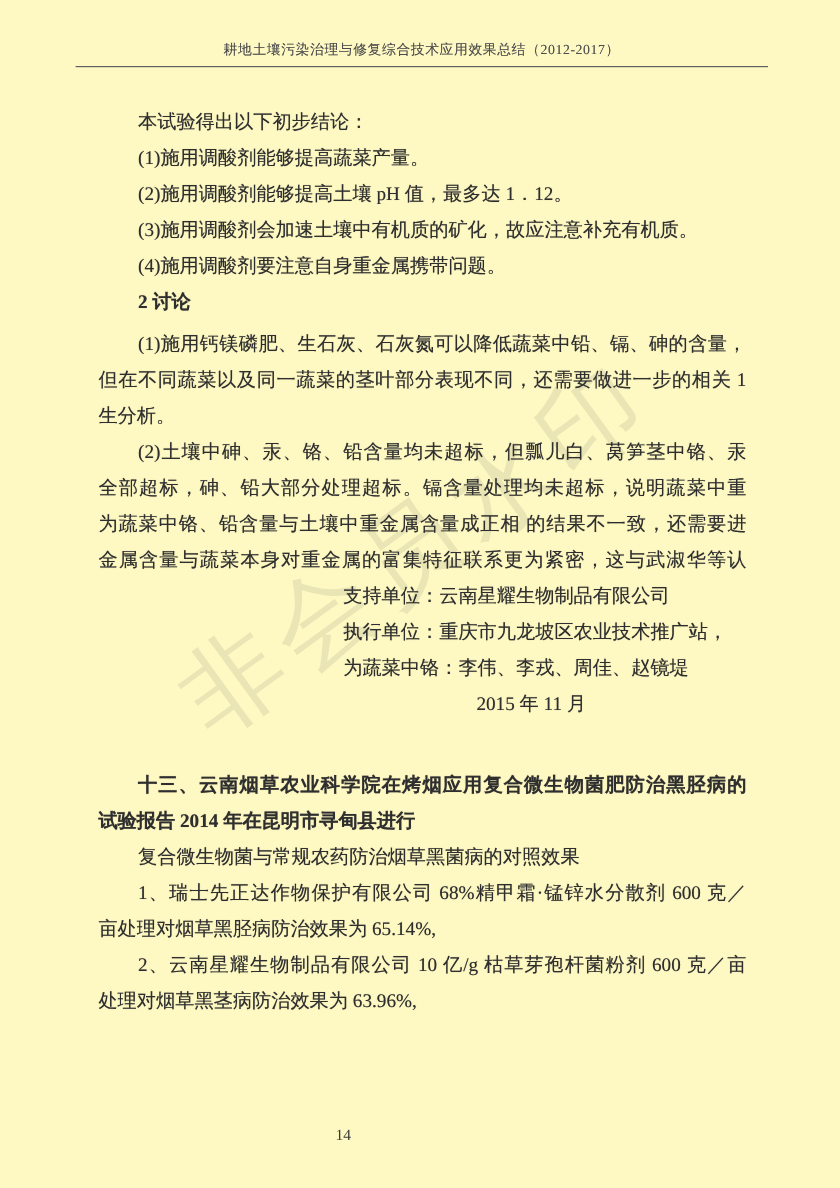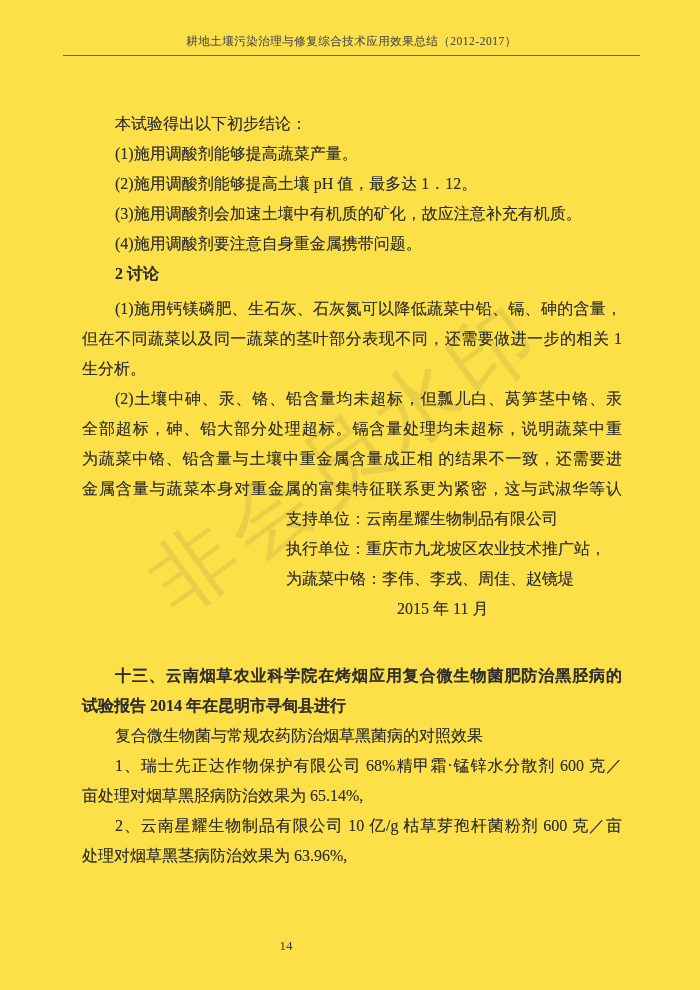--- a/index.html
+++ b/index.html
@@ -4,21 +4,21 @@
 <style>
   html,body{margin:0;padding:0;}
   body{
     width:700px;height:990px;
     background:#f4f4f2;
     font-family:"Liberation Serif","DejaVu Serif",serif;
     position:relative;overflow:hidden;
   }
   .page{
     position:absolute;left:0;top:0;width:700px;height:990px;
-    background:#fde047;
+    background:#fef9c3;
   }
   
   .doc-header{
     position:absolute;left:63px;top:34px;width:577px;
     text-align:center;
     font-size:11.5px;color:#4c4c4c;
     letter-spacing:0.5px;
     padding-bottom:6px;
     border-bottom:1.2px solid #606060;
     text-shadow:0 0 0.5px rgba(80,80,80,.4);
@@ -34,21 +34,20 @@
     font-family:"Liberation Sans","DejaVu Sans",sans-serif;
     z-index:1;
     user-select:none;
   }
   
   .doc-body{
     position:absolute;left:82px;top:88px;width:540px;
     z-index:2;
     font-size:16px;color:#2e2e2e;
     text-shadow:0 0 0.6px rgba(46,46,46,.5);
-    margin-top:21px;
   }
   .line{
     line-height:30px;height:30px;
     white-space:nowrap;
     text-align:left;
   }
   .line.fill{
     white-space:normal;
     text-align:justify;
     text-align-last:justify;

